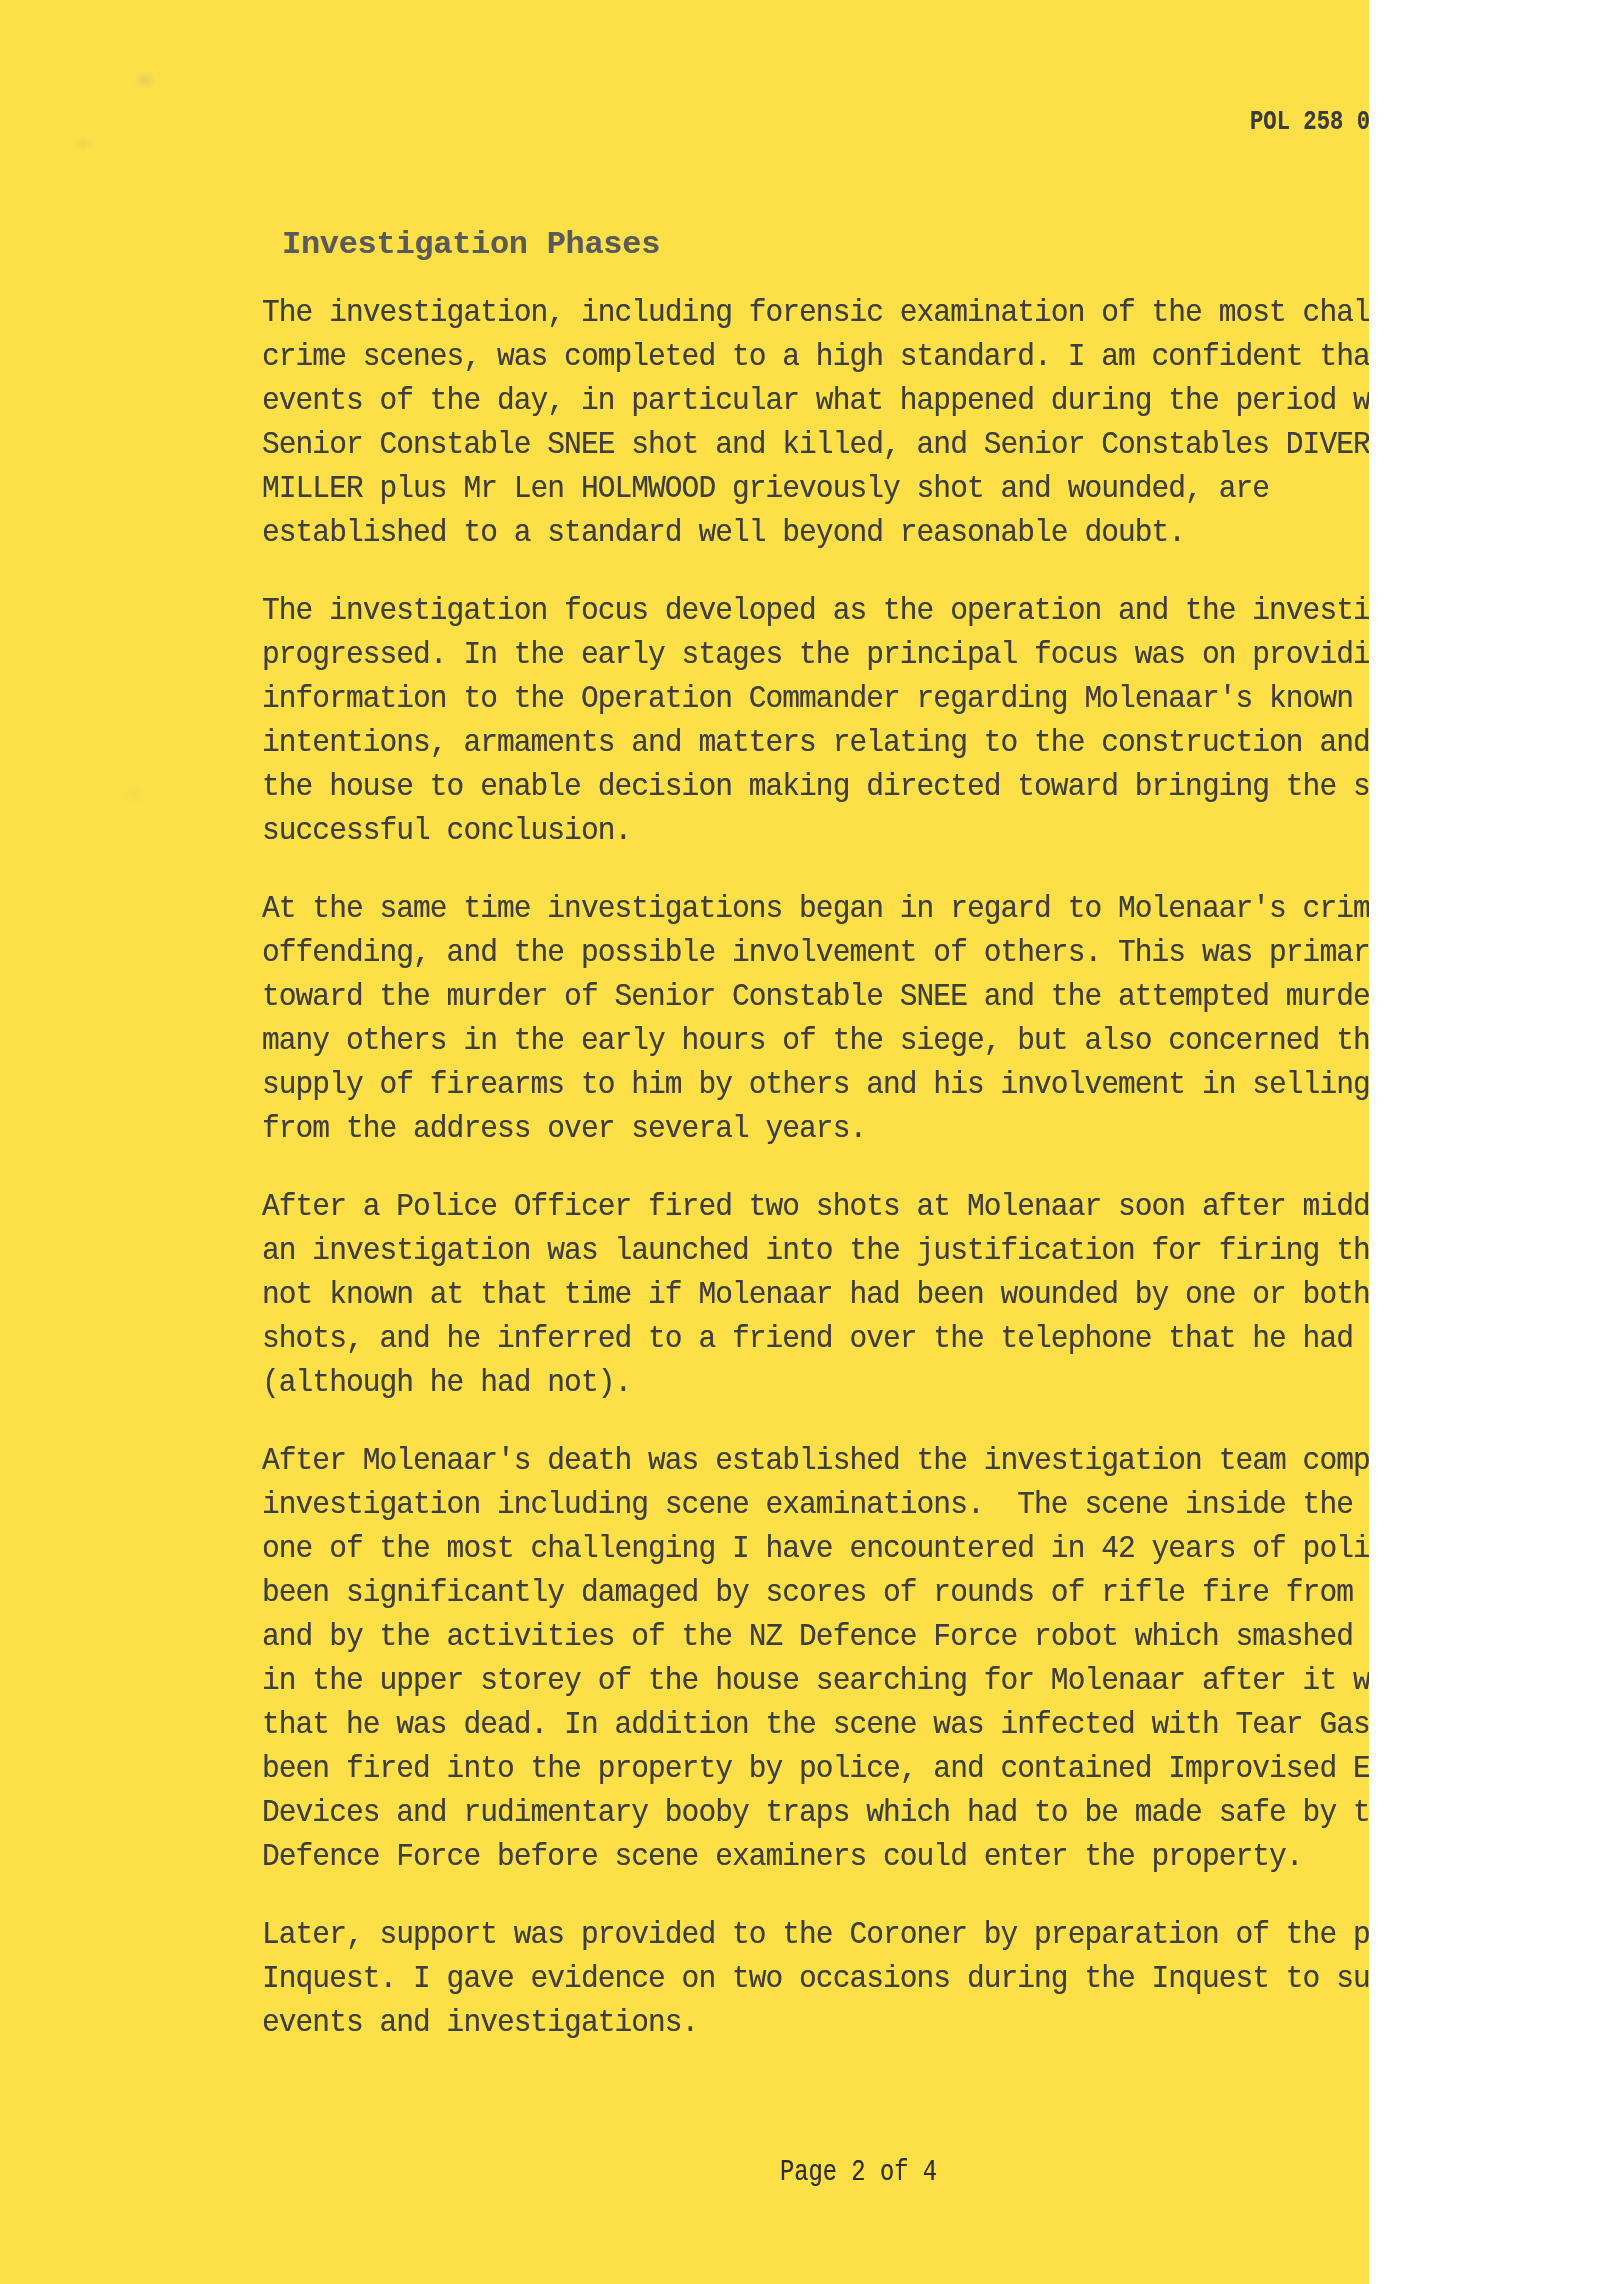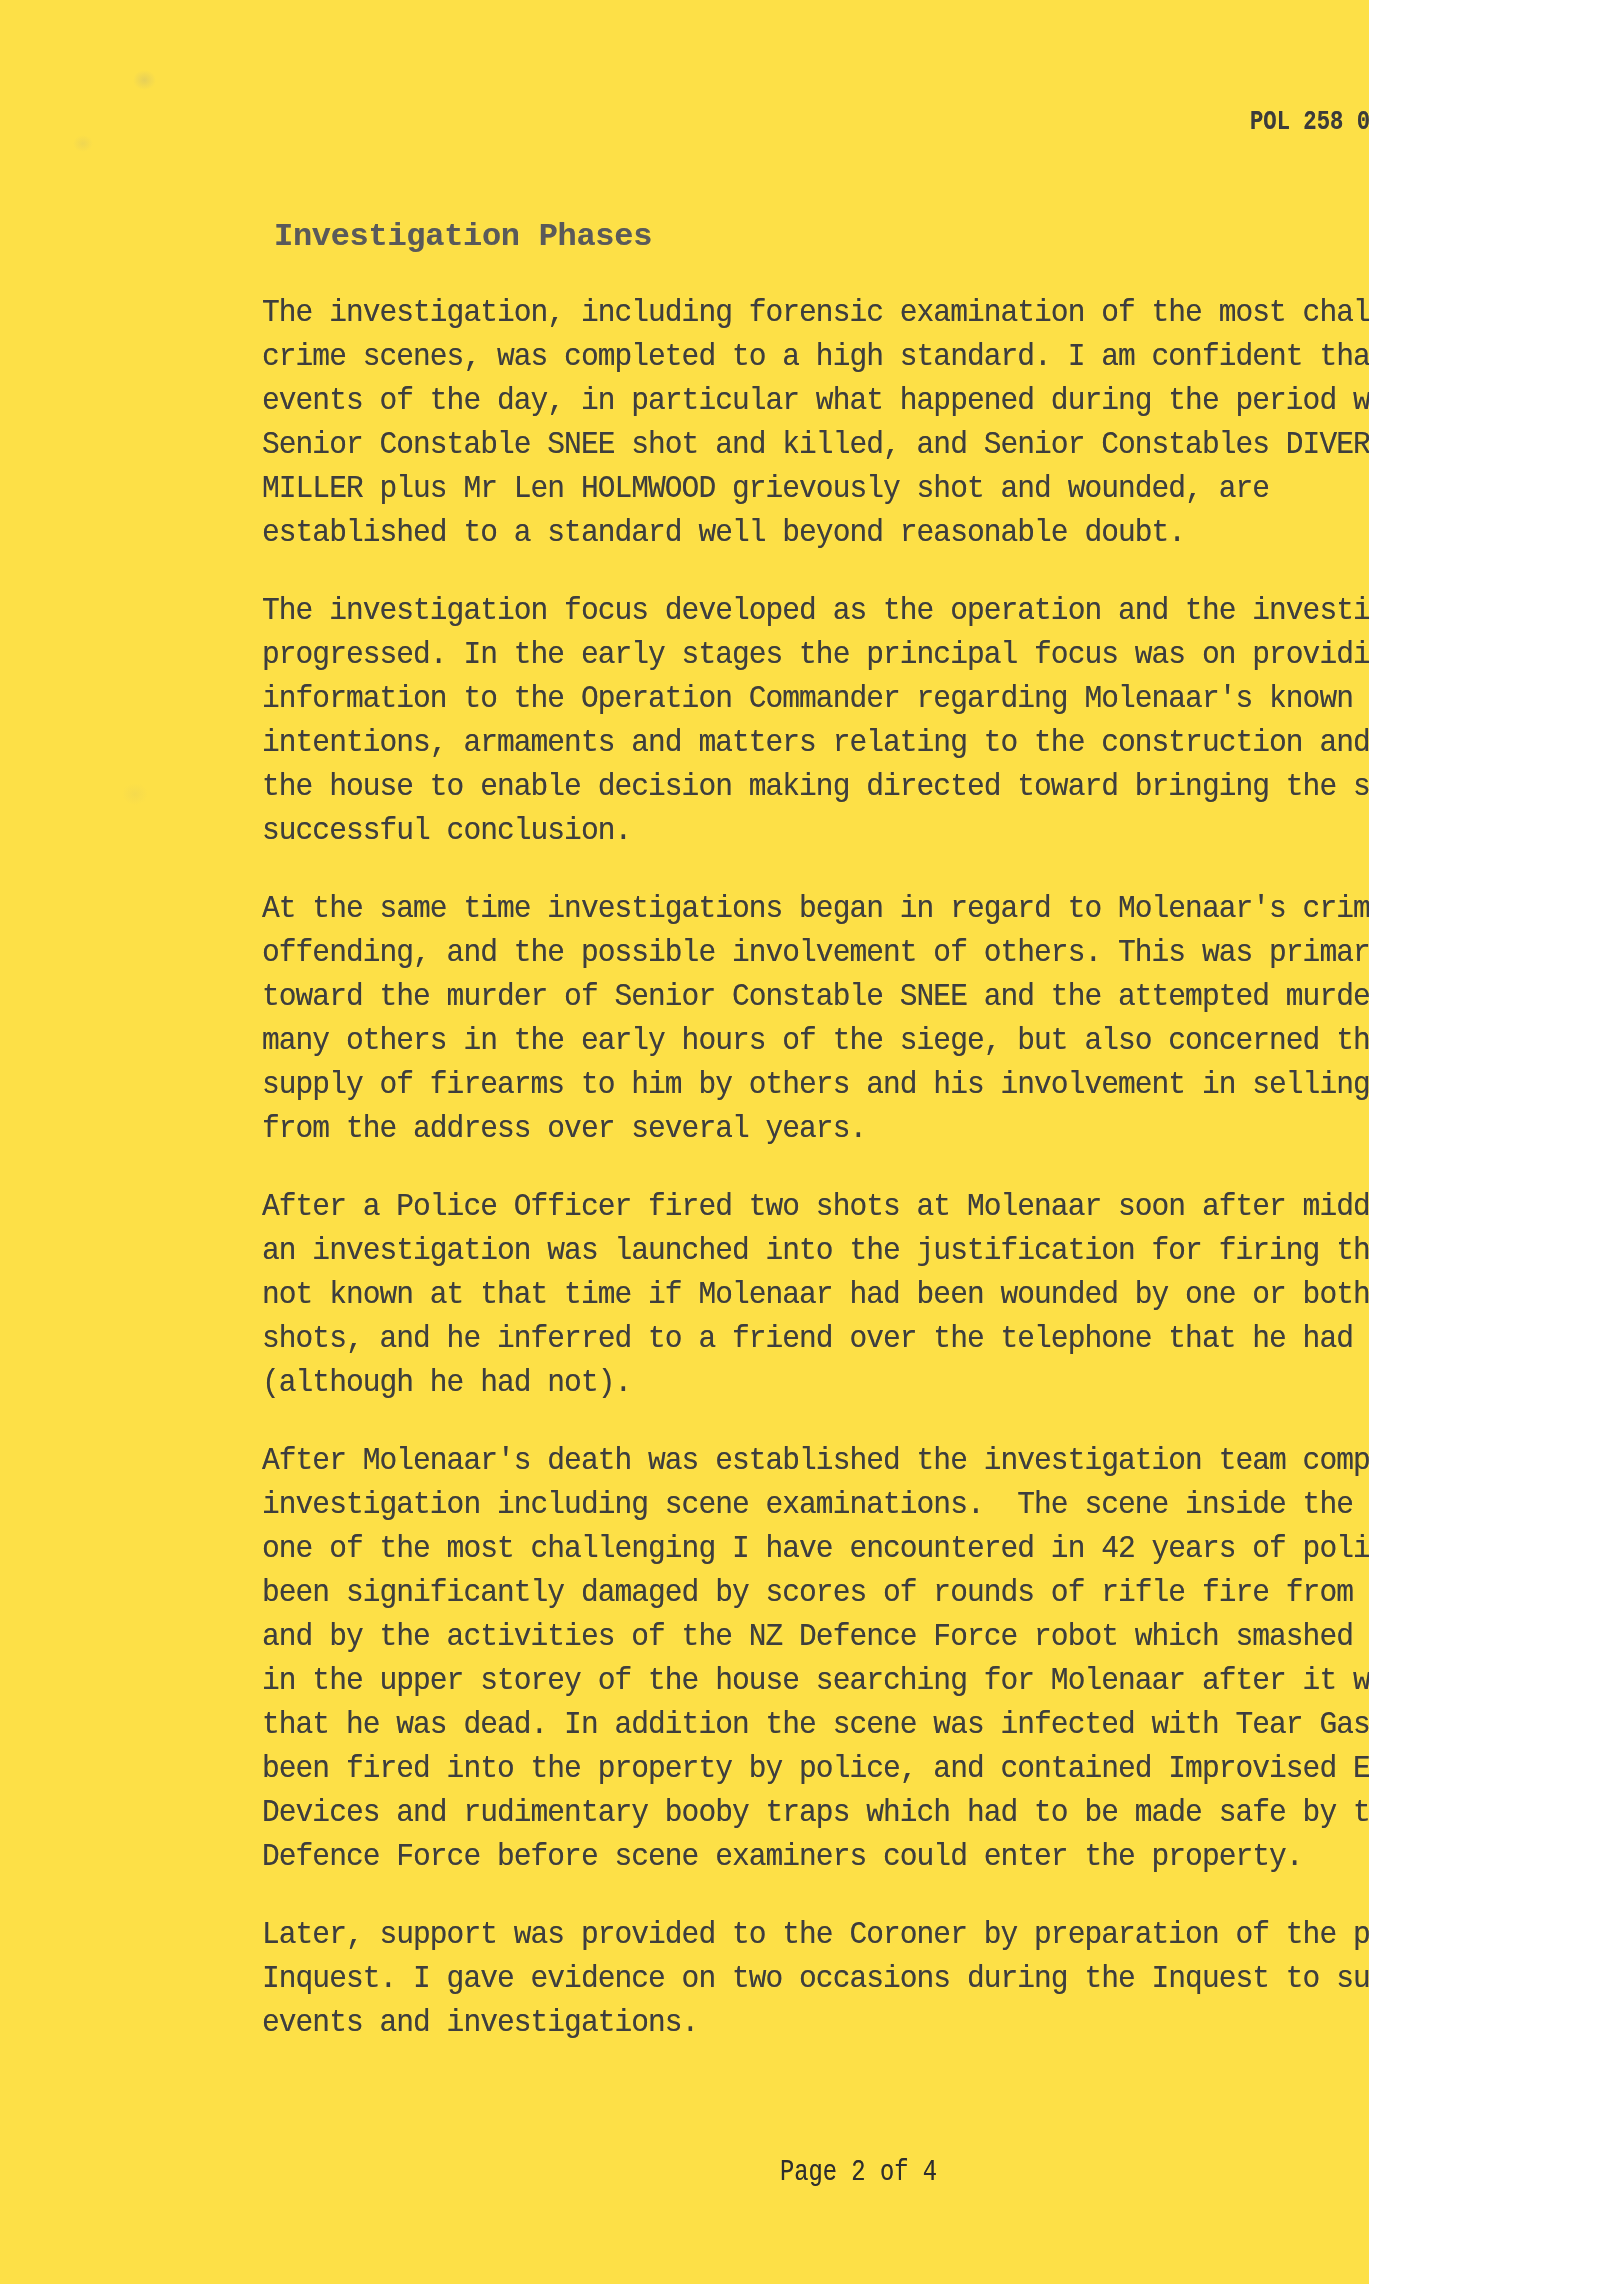--- a/index.html
+++ b/index.html
@@ -28,21 +28,21 @@
     transform: scaleX(0.78);
     transform-origin: left top;
     white-space: pre;
     text-shadow: 0 0 0.6px rgba(55,55,55,0.45);
   }
   
   .doc-title {
     position: absolute;
     top: 210px;
     left: 266px;
-    margin: 8px;
+    margin: 16px;
     font-size: 32px;
     line-height: 38px;
     font-weight: 700;
     color: #5a5a5a;
     letter-spacing: -0.3px;
     white-space: pre;
     text-shadow: 0 0 0.6px rgba(90,90,90,0.4);
   }
   
   .body-block {

